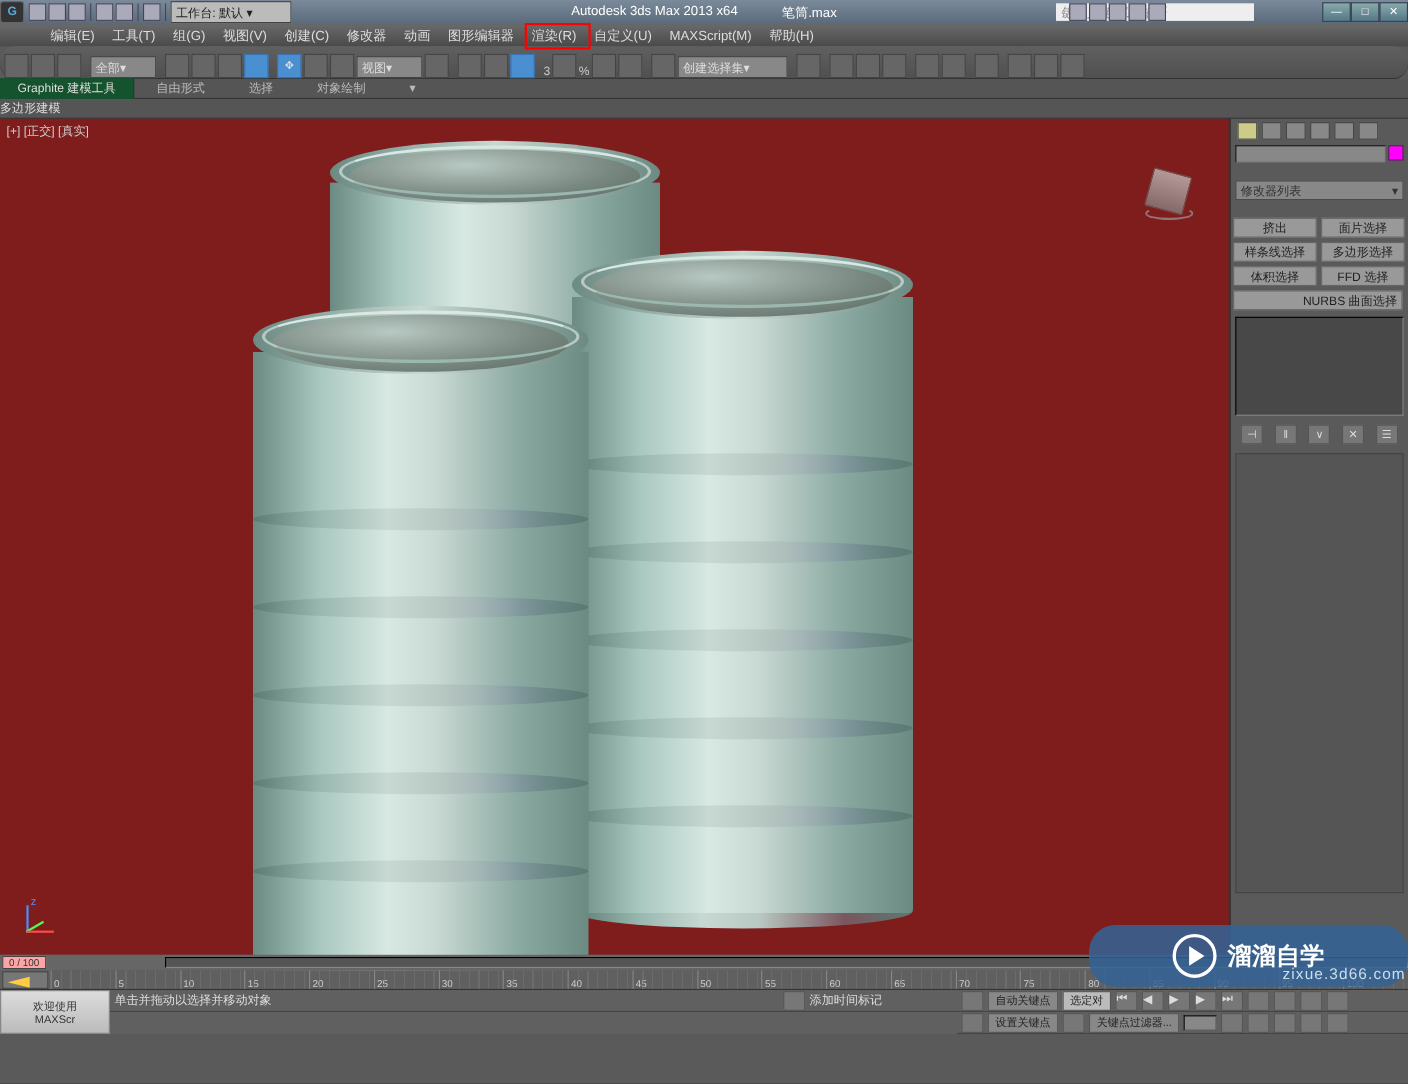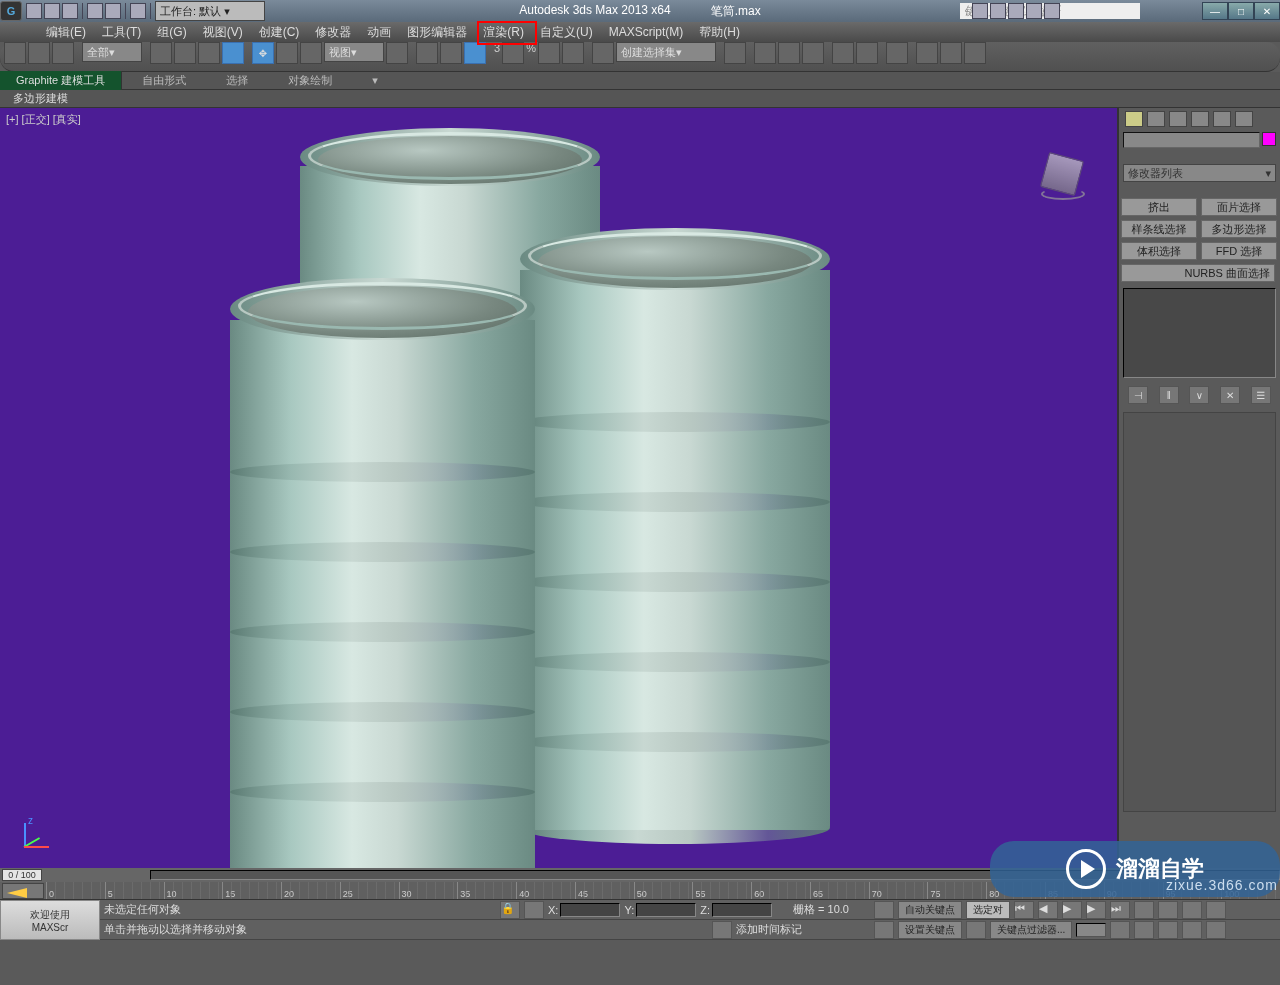--- a/index.html
+++ b/index.html
@@ -12,31 +12,31 @@
 .titlebar .search { position: absolute; right: 140px; width: 180px; height: 16px; background: #eee; color: #888; font-style: italic; padding: 0 4px; display: flex; align-items: center; }
 .titlebar .winbtns { position: absolute; right: 0; display: flex; }
 .titlebar .winbtns div { width: 26px; height: 18px; background: linear-gradient(#8aa,#578); border: 1px solid #345; display: flex; align-items: center; justify-content: center; font-size: 10px; }
 .titlebar .rtools { position: absolute; right: 220px; display: flex; gap: 2px; }
 .titlebar .rtools .ico { width: 16px; height: 16px; background: #aab; border: 1px solid #445; }
 .logo { width: 22px; height: 20px; background: #333; border: 1px solid #666; border-radius: 3px; display: flex; align-items: center; justify-content: center; color: #5ad; font-weight: bold; font-size: 11px; }
 .menubar { height: 20px; background: linear-gradient(#6a6a6a,#4a4a4a); display: flex; align-items: center; padding-left: 46px; gap: 16px; font-size: 12px; }
 .menubar span { cursor: pointer; }
 .menubar .hl { position: relative; }
 .redbox { position: absolute; border: 2px solid red; top: -3px; left: -6px; width: 60px; height: 24px; pointer-events: none; }
-.toolbar { height: 30px; background: linear-gradient(#606060,#505050); display: flex; align-items: flex-start; padding: 0 4px; gap: 2px; border-bottom: 1px solid #333; border-radius: 14px; }
+.toolbar { height: 30px; background: linear-gradient(#606060,#505050); display: flex; align-items: flex-end; padding: 0 4px; gap: 2px; border-bottom: 1px solid #333; border-radius: 14px; }
 .tb-btn { width: 22px; height: 22px; background: #666; border: 1px solid #444; display: flex; align-items: center; justify-content: center; font-size: 10px; }
 .tb-btn.on { background: #4a90d0; border-color: #3a70b0; }
 .tb-sep { width: 4px; height: 22px; }
 .tb-dd { height: 20px; background: #888; border: 1px solid #444; padding: 0 4px; display: flex; align-items: center; font-size: 11px; }
 .ribbon { height: 18px; background: #555; display: flex; align-items: center; border-bottom: 1px solid #333; }
 .ribbon .tab { padding: 2px 16px; background: #14532d; border-right: 1px solid #333; }
 .ribbon .tab2 { padding: 2px 20px; color: #bbb; text-align: right; }
-.ribbon2 { height: 18px; background: #555; display: flex; align-items: center; padding-left: 13px; border-bottom: 1px solid #333; }
+.ribbon2 { height: 18px; background: #555; display: flex; align-items: center; padding-left: 0; border-bottom: 1px solid #333; }
 .main { display: flex; height: 760px; }
-.viewport { flex: 1; background: #4c1d95; position: relative; border-right: 1px solid #333; }
+.viewport { flex: 1; background: #7f1d1d; position: relative; border-right: 1px solid #333; }
 .vplabel { position: absolute; top: 4px; left: 6px; color: #ccc; font-size: 11px; }
 .axis { position: absolute; bottom: 10px; left: 14px; width: 40px; height: 40px; }
 .axis-z { position: absolute; bottom: 10px; left: 10px; width: 2px; height: 25px; background: #4a90ff; }
 .axis-zl { position: absolute; bottom: 32px; left: 14px; color: #4a90ff; font-size: 10px; }
 .axis-x { position: absolute; bottom: 10px; left: 10px; width: 25px; height: 2px; background: #ff4a4a; }
 .axis-y { position: absolute; bottom: 10px; left: 10px; width: 18px; height: 2px; background: #4aff4a; transform: rotate(-30deg); transform-origin: left center; }
 .cube { position: absolute; top: 40px; right: 30px; width: 50px; height: 50px; opacity: 0.7; }
 .cube-shape { width: 36px; height: 36px; background: linear-gradient(#ccc,#888); border: 1px solid #666; transform: rotate(15deg); margin: 8px auto; border-radius: 2px; }
 .cube-ring { position: absolute; bottom: -2px; left: 4px; width: 44px; height: 12px; border: 2px solid #999; border-radius: 50%; border-top-color: transparent; }
 .redarrow { position: absolute; top: 35px; left: 320px; width: 220px; height: 2px; background: red; transform: rotate(-17deg); transform-origin: right center; }
@@ -59,21 +59,21 @@
 .panel-name .cbox { width: 14px; height: 14px; background: #f0f; border: 1px solid #333; }
 .panel-dd { margin: 14px 4px; height: 18px; background: #888; border: 1px solid #444; display: flex; align-items: center; justify-content: space-between; padding: 0 4px; font-size: 11px; color: #333; }
 .panel-btns { display: flex; flex-wrap: wrap; padding: 2px; gap: 4px; }
 .panel-btns .pbtn { width: 76px; height: 18px; background: #999; border: 1px solid #666; display: flex; align-items: center; justify-content: center; font-size: 11px; color: #222; }
 .panel-btns .wide { width: 154px; justify-content: flex-end; padding-right: 4px; }
 .panel-preview { margin: 4px; height: 90px; background: #484848; border: 1px inset #333; }
 .panel-nav { display: flex; justify-content: space-around; padding: 4px; align-items: center; }
 .panel-nav .nb { width: 20px; height: 18px; background: #777; border: 1px solid #555; display: flex; align-items: center; justify-content: center; font-size: 10px; }
 .panel-stack { margin: 4px; height: 400px; background: #555; border: 1px solid #444; }
 .timetrack { height: 14px; background: #666; display: flex; align-items: center; position: relative; }
-.tt-handle { position: absolute; left: 2px; width: 40px; height: 12px; background: #e5e5e5; border: 1px solid #444; font-size: 9px; display: flex; align-items: center; justify-content: center; color: #333; }
+.tt-handle { position: absolute; left: 2px; width: 40px; height: 12px; background: #fca5a5; border: 1px solid #444; font-size: 9px; display: flex; align-items: center; justify-content: center; color: #333; }
 .tt-bar { flex: 1; margin-left: 150px; height: 10px; background: #555; border: 1px inset #333; }
 .ruler { height: 18px; background: #606060; display: flex; position: relative; border-bottom: 1px solid #333; overflow: hidden; }
 .ruler .rhead { width: 42px; height: 16px; background: #777; border: 1px solid #444; margin: 1px 2px; position: relative; }
 .ruler .rhead::after { content: ""; position: absolute; left: 4px; top: 4px; width: 0; height: 0; border-left: 0 solid transparent; border-right: 20px solid #ffcc44; border-top: 5px solid transparent; border-bottom: 5px solid transparent; }
 .ruler-ticks { flex: 1; position: relative; display: flex; }
 .tick { flex: 1; border-left: 1px solid #888; font-size: 9px; padding-left: 2px; display: flex; align-items: flex-end; color: #ccc; position: relative; }
 .tick::before { content: ""; position: absolute; top: 0; left: 0; right: 0; height: 100%; background: repeating-linear-gradient(90deg, transparent 0, transparent 8px, #777 8px, #777 9px); opacity: 0.5; }
 .status { height: 40px; background: #606060; display: flex; }
 .status-left { width: 100px; background: linear-gradient(#ddd,#bbb); border: 1px solid #888; display: flex; align-items: center; justify-content: center; font-size: 10px; color: #333; flex-direction: column; }
 .status-mid { flex: 1; display: flex; flex-direction: column; }
@@ -339,38 +339,20 @@
     </div>
 </div>
 
 <div class="status">
   <div class="status-left">
     <span>欢迎使用</span>
       <span>MAXScr</span>
   </div>
   <div class="status-mid">
     <div class="status-row">
-      <span style="flex:1">未选定任何对象</span>
-      <div class="sbtn">🔒</div>
-      <div class="sbtn"></div>
-      <div class="coord">
-          <span>X:</span>
-          <input style="">
-        </div>
-      <div class="coord">
-          <span>Y:</span>
-          <input style="">
-        </div>
-      <div class="coord">
-          <span>Z:</span>
-          <input style="">
-        </div>
-      <span style="width:90px;text-align:center">栅格 = 10.0</span>
-    </div>
-    <div class="status-row">
       <span style="flex:1">单击并拖动以选择并移动对象</span>
       <div class="sbtn"></div>
       <span>添加时间标记</span>
       <span style="width:60px"></span>
     </div>
   </div>
   <div class="status-right">
     <div class="row">
       <div class="sbtn"></div>
       <div class="sbtn-wide">自动关键点</div>

